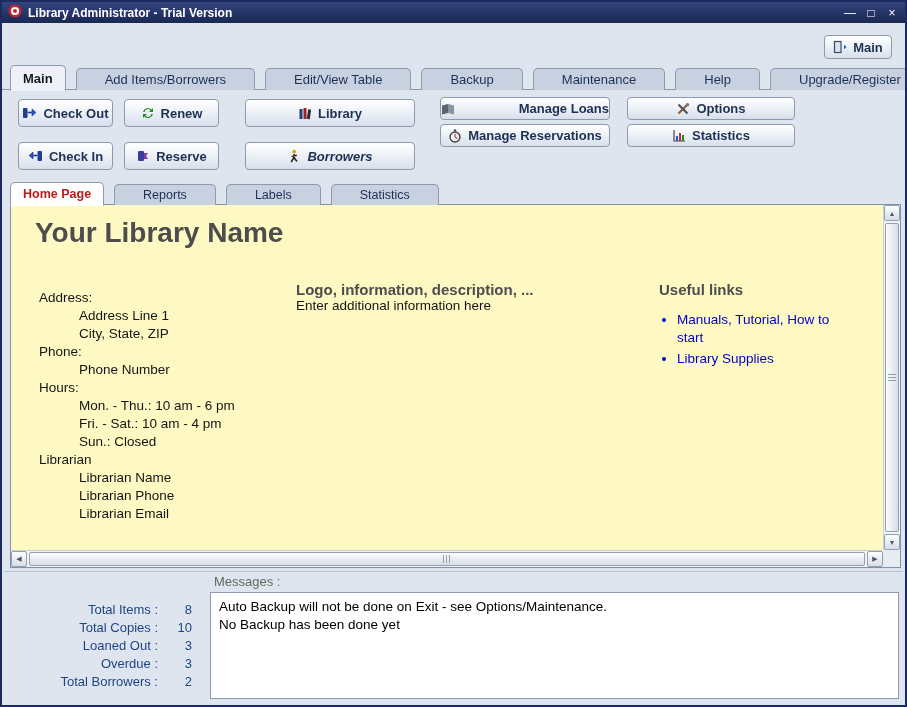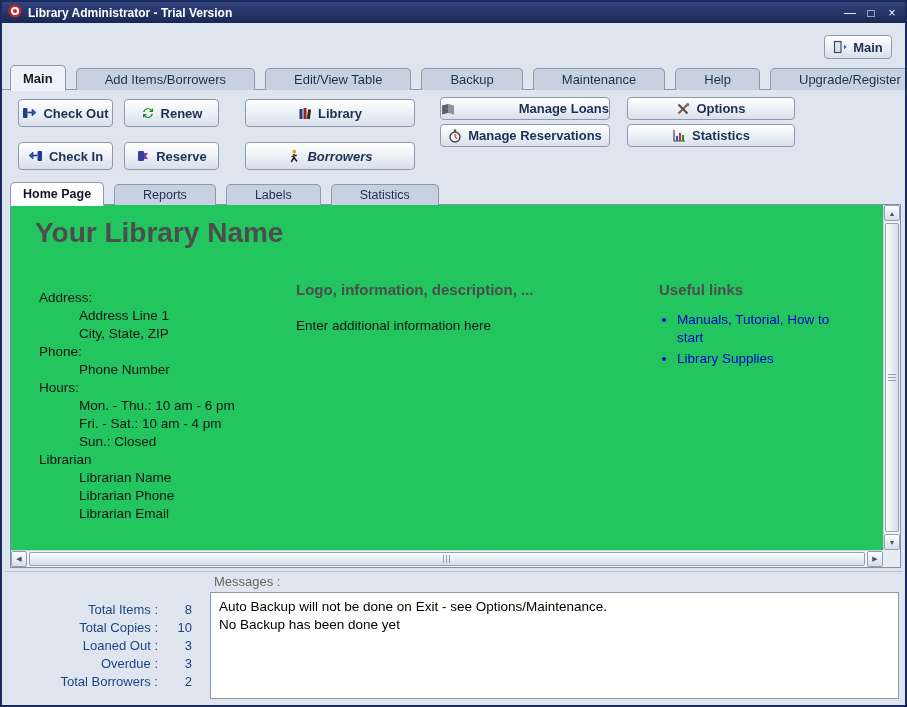--- a/index.html
+++ b/index.html
@@ -31,51 +31,51 @@
   
   .tabs { position: absolute; display: flex; gap: 10px; align-items: flex-end; z-index: 3; }
   .tab { padding: 3px 28px 3px; background: #c7d1e0; border: 1px solid #8e99ac;
          border-bottom: none; border-radius: 5px 5px 0 0; font-size: 13px;
          color: #1d3054; cursor: pointer; white-space: nowrap; }
   .main-tabs { left: 8px; top: 62px; height: 26px; }
   .main-tabs .tab.active { background: #eef2f8; font-weight: bold; color: #16181c;
          padding: 5px 12px 4px; margin-bottom: -1px; border-bottom: 1px solid #eef2f8; }
   .sub-tabs { left: 8px; top: 179px; height: 24px; }
   .sub-tabs .tab { font-size: 12.5px; }
-  .sub-tabs .tab.active { background: #ffffff; font-weight: bold; color: #0f172a;
+  .sub-tabs .tab.active { background: #ffffff; font-weight: bold; color: #b91c1c;
          padding: 4px 12px 4px; margin-bottom: -1px; border-bottom: 1px solid #ffffff; }
 
   
   .toolbar { position: absolute; left: 0; right: 16px; top: 87px; height: 93px;
              border-top: 1px solid #8e99ac; }
   .toolbar .btn { position: absolute; }
   .b-checkout  { left: 16px;  top: 9px;  width: 95px;  height: 28px; }
   .b-renew     { left: 122px; top: 9px;  width: 95px;  height: 28px; }
   .b-library   { left: 243px; top: 9px;  width: 170px; height: 28px; }
   .b-checkin   { left: 16px;  top: 52px; width: 95px;  height: 28px; }
   .b-reserve   { left: 122px; top: 52px; width: 95px;  height: 28px; }
   .b-borrowers { left: 243px; top: 52px; width: 170px; height: 28px; font-style: italic; }
   .b-loans     { left: 438px; top: 7px;  width: 170px; height: 23px; justify-content: space-between; }
   .b-resv      { left: 438px; top: 34px; width: 170px; height: 23px; }
   .b-options   { left: 625px; top: 7px;  width: 168px; height: 23px; }
   .b-stats     { left: 625px; top: 34px; width: 168px; height: 23px; }
 
   
   .content { position: absolute; left: 8px; top: 202px; width: 891px; height: 364px;
-             background: #22c55e; border: 1px solid #8291a6; }
+             background: #fef9c3; border: 1px solid #8291a6; }
   .page-inner { position: absolute; left: 0; top: 0; right: 17px; bottom: 17px; overflow: hidden; }
   .page-inner h1 { position: absolute; left: 24px; top: 12px; font-size: 28px;
                    font-weight: bold; color: #4d4d4d; }
   .contact { position: absolute; left: 28px; top: 84px; font-size: 13.5px;
              color: #151515; line-height: 18px; }
   .contact .ind { padding-left: 40px; }
   .info-col { position: absolute; left: 285px; top: 76px; width: 330px; }
   .links-col { position: absolute; left: 648px; top: 76px; width: 180px; }
   .content h2 { font-size: 15px; font-weight: bold; color: #4d4d4d; }
-  .info-col p { margin-top: 20px; font-size: 13.5px; color: #151515; }
+  .info-col p { font-size: 13.5px; color: #151515; }
   .links-col ul { margin: 13px 0 0 18px; }
   .links-col li { color: #0000cc; font-size: 13.5px; line-height: 18px; margin-bottom: 3px; }
   .links-col a { color: #0000cc; text-decoration: none; cursor: pointer; }
 
   
   .vscroll { position: absolute; right: 0; top: 0; width: 17px; bottom: 17px;
              display: flex; flex-direction: column; background: #f2f3f5; border-left:1px solid #c9d0da; }
   .hscroll { position: absolute; left: 0; bottom: 0; right: 17px; height: 17px;
              display: flex; background: #f2f3f5; border-top:1px solid #c9d0da; }
   .sbtn { flex: 0 0 16px; background: linear-gradient(#fcfdfe, #d7dee8);

